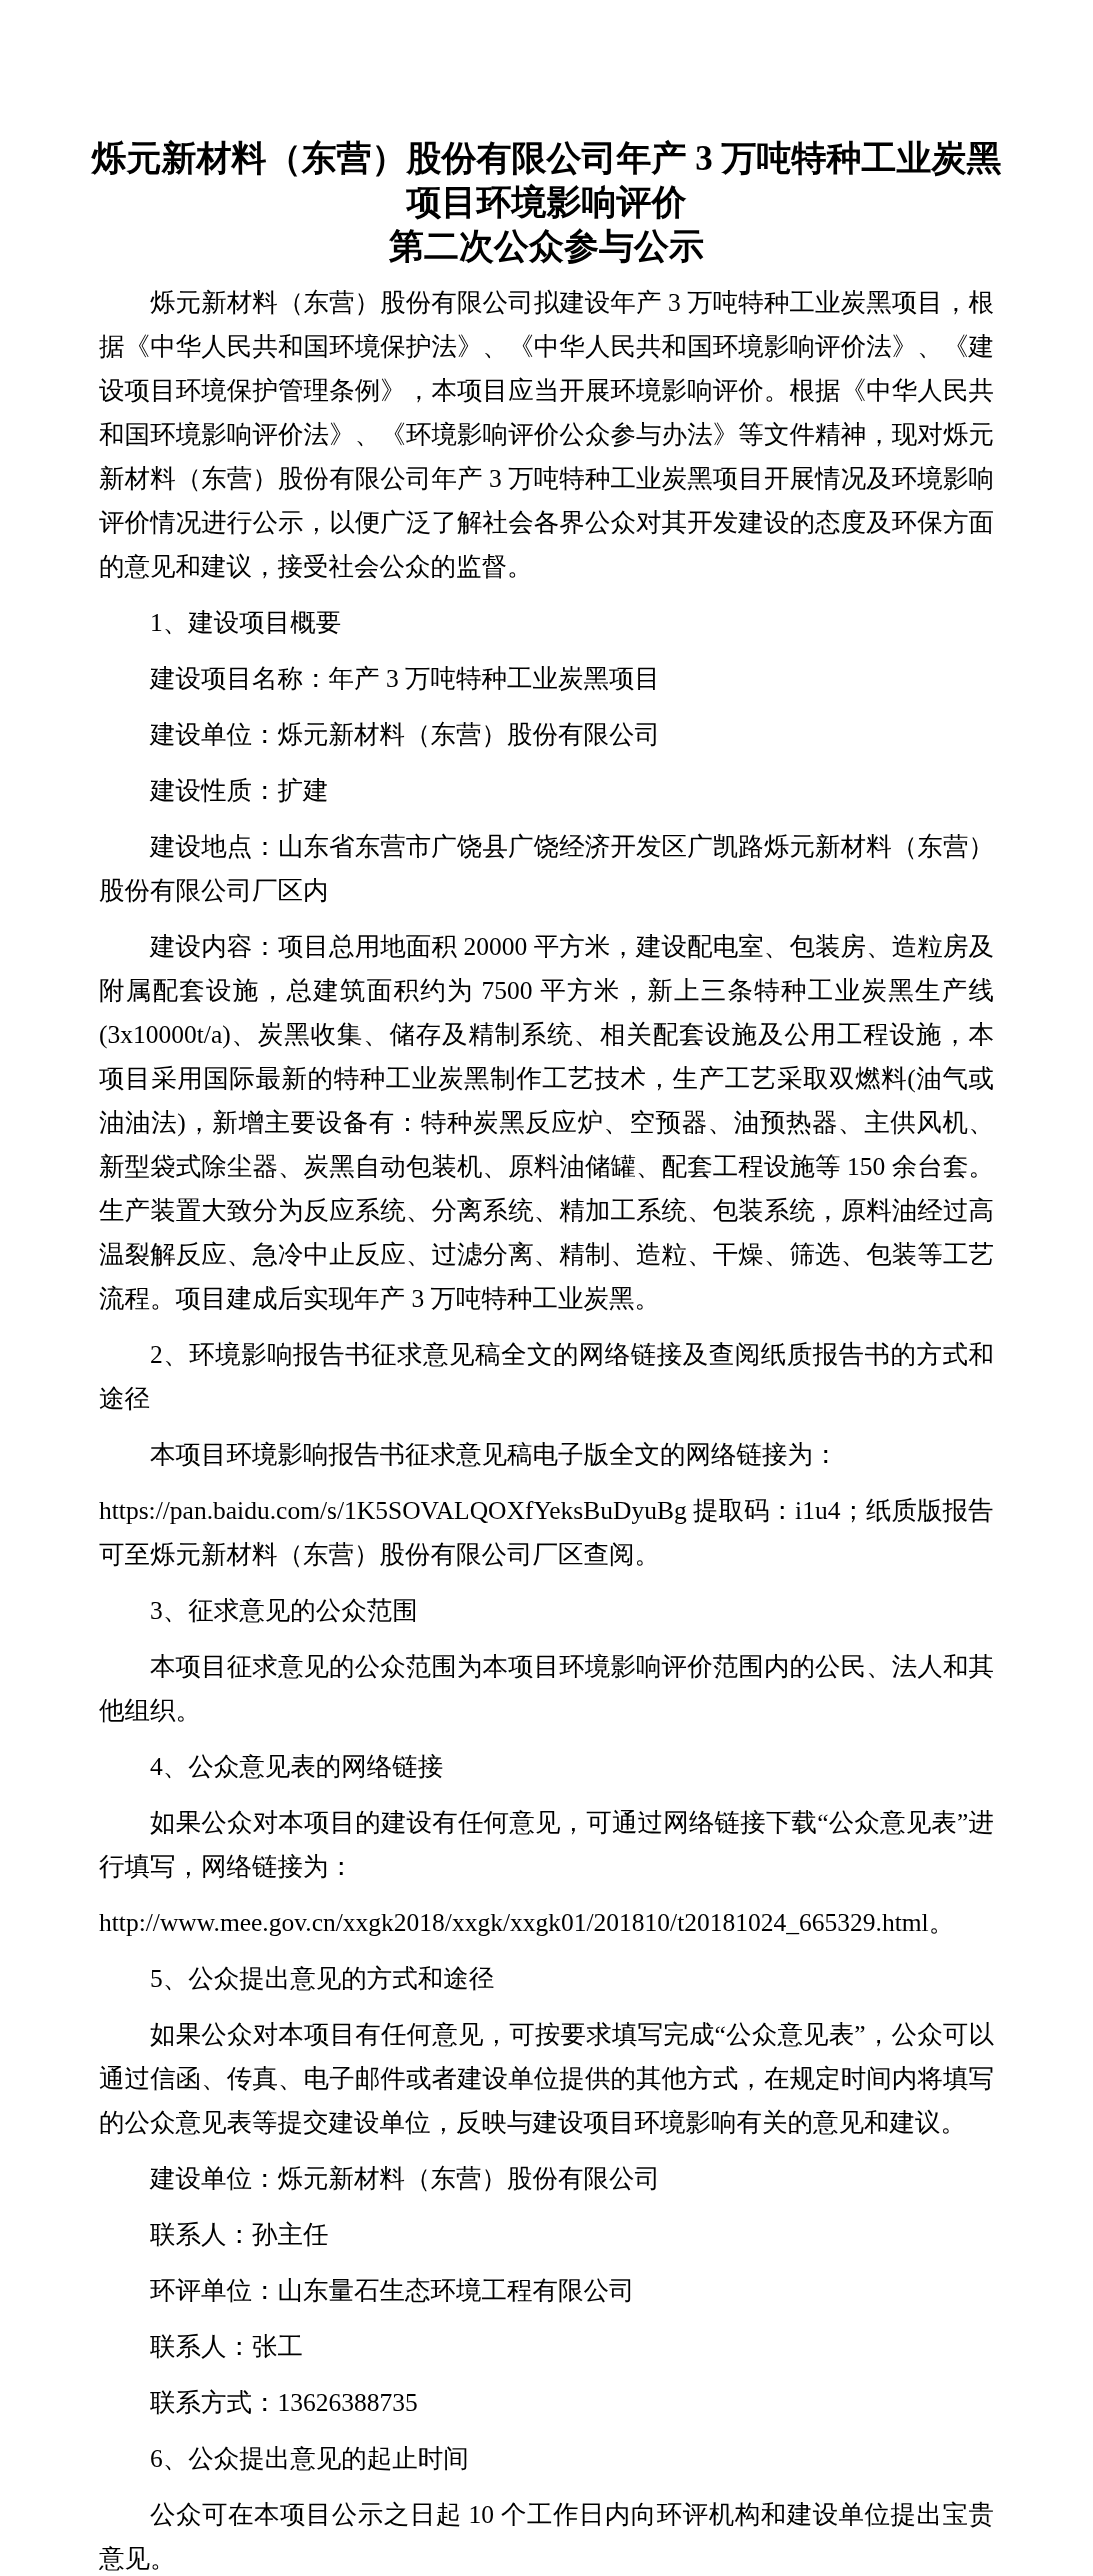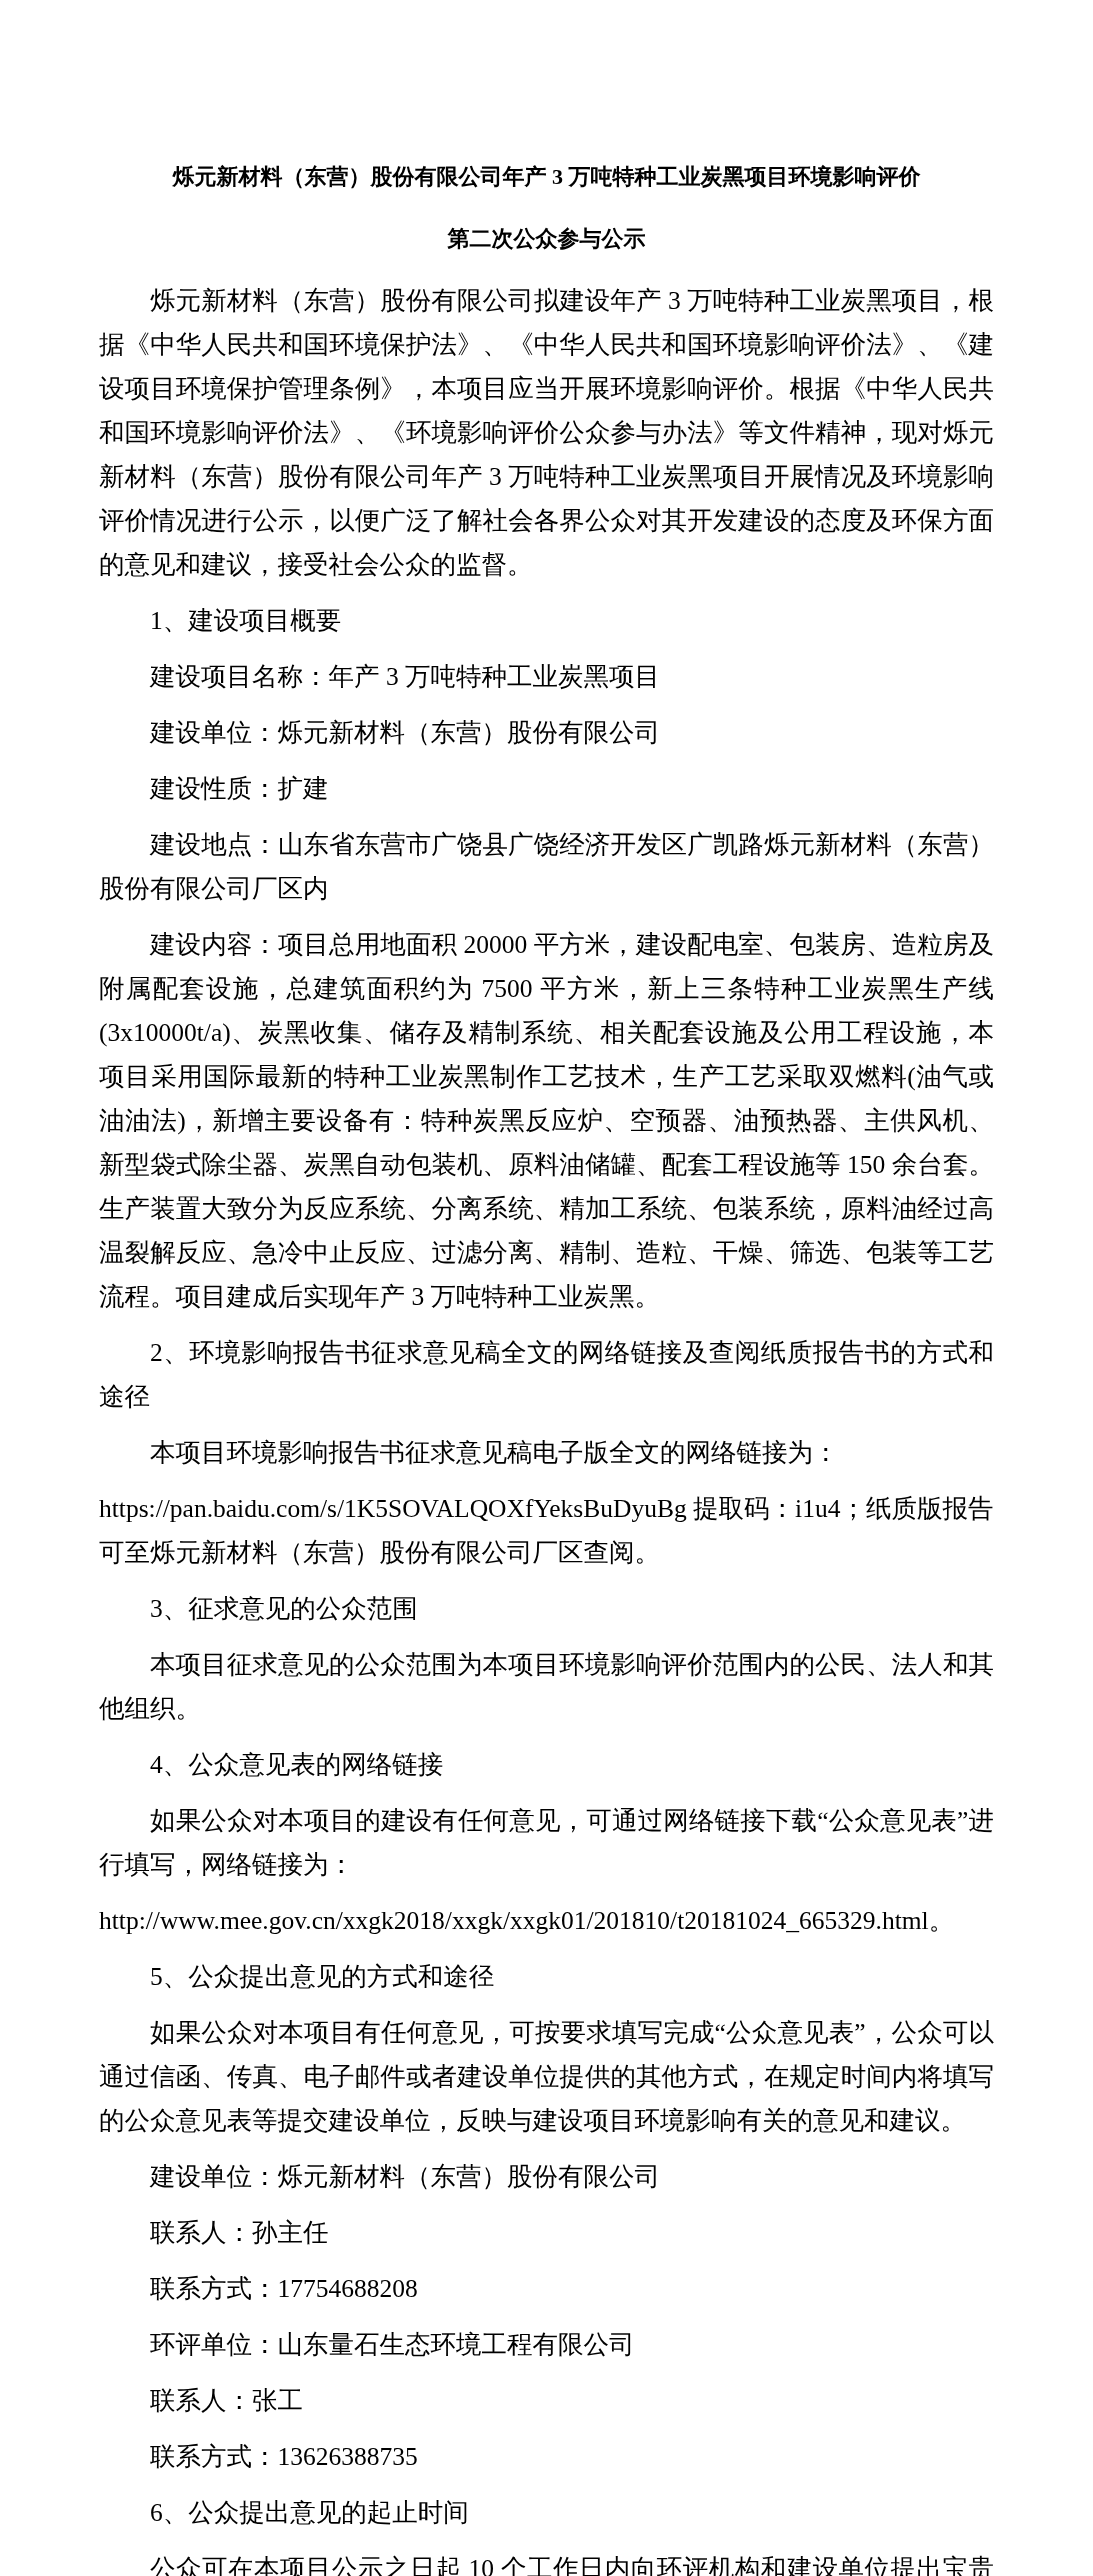--- a/index.html
+++ b/index.html
@@ -17,22 +17,22 @@
     box-sizing: border-box;
     width: 1093px;
     height: 2576px;
     padding: 137px 87px 0 87px;
     font-family: "Liberation Serif", "DejaVu Serif", serif;
     font-size: 25.5px;
     line-height: 44px;
     background: #ffffff;
   }
   .doc-title {
-    margin: 18px;
-    font-size: 22px;
+    margin: 0;
+    font-size: 35px;
     font-weight: bold;
     text-align: center;
     line-height: 44px;
   }
   .para {
     margin: 12px;
     text-align: justify;
   }
   .indent {
     text-indent: 2em;
@@ -73,21 +73,20 @@
   <p class="para indent">本项目征求意见的公众范围为本项目环境影响评价范围内的公民、法人和其他组织。</p>
 
   <p class="para indent">4、公众意见表的网络链接</p>
   <p class="para indent">如果公众对本项目的建设有任何意见，可通过网络链接下载“公众意见表”进行填写，网络链接为：</p>
   <p class="para flush">http://www.mee.gov.cn/xxgk2018/xxgk/xxgk01/201810/t20181024_665329.html。</p>
 
   <p class="para indent">5、公众提出意见的方式和途径</p>
   <p class="para indent">如果公众对本项目有任何意见，可按要求填写完成“公众意见表”，公众可以通过信函、传真、电子邮件或者建设单位提供的其他方式，在规定时间内将填写的公众意见表等提交建设单位，反映与建设项目环境影响有关的意见和建议。</p>
   <p class="para indent">建设单位：烁元新材料（东营）股份有限公司</p>
   <p class="para indent">联系人：孙主任</p>
-  <p class="para indent">联系方式：17754688208</p>
   <p class="para indent">环评单位：山东量石生态环境工程有限公司</p>
   <p class="para indent">联系人：张工</p>
   <p class="para indent">联系方式：13626388735</p>
 
   <p class="para indent">6、公众提出意见的起止时间</p>
   <p class="para indent">公众可在本项目公示之日起 10 个工作日内向环评机构和建设单位提出宝贵意见。</p>
 
   <p class="para indent">7、反馈邮箱</p>
   <p class="para indent">483003862@qq.com</p>
 

